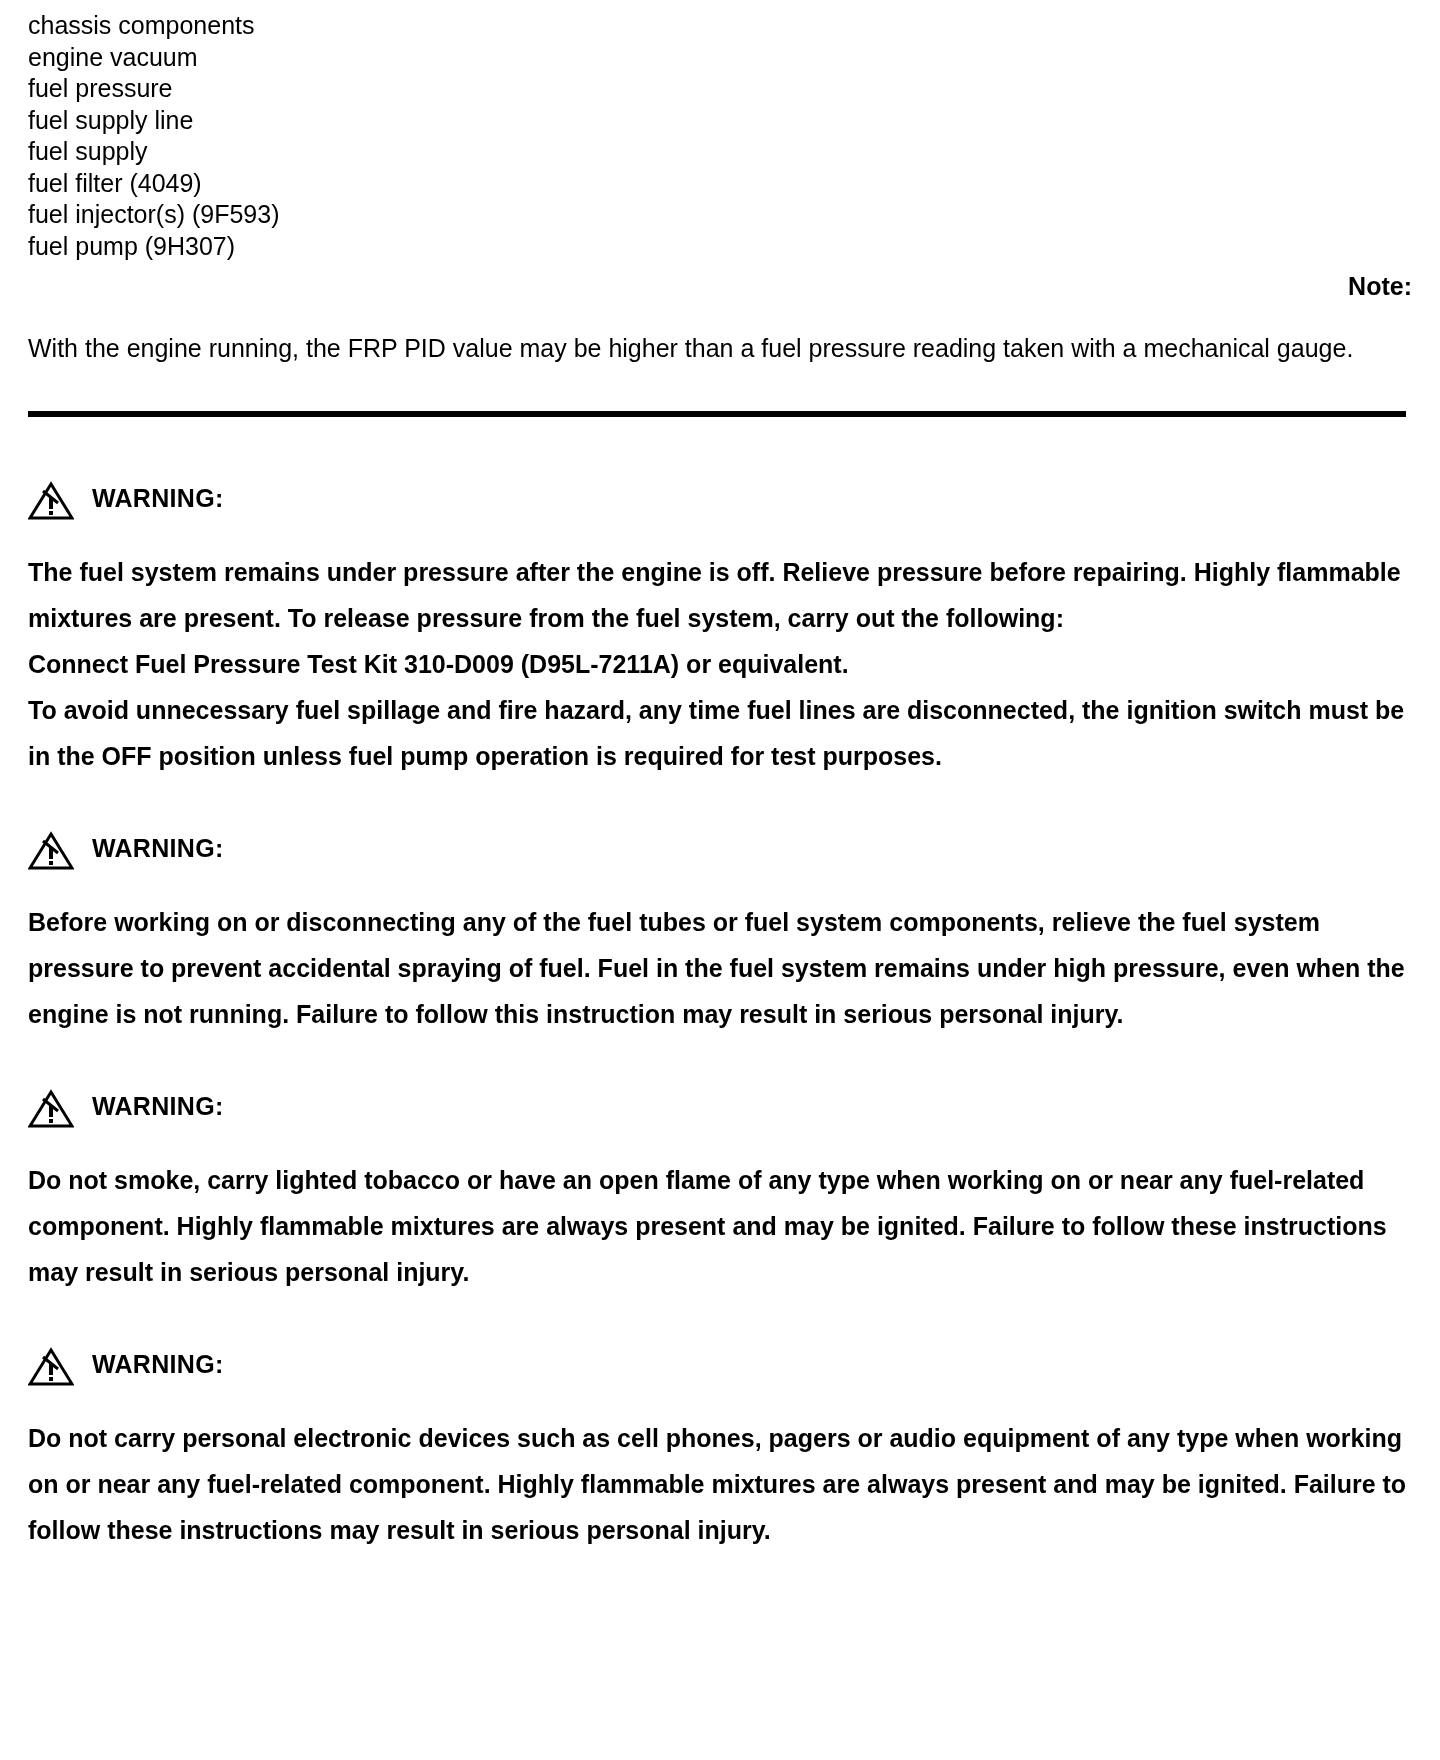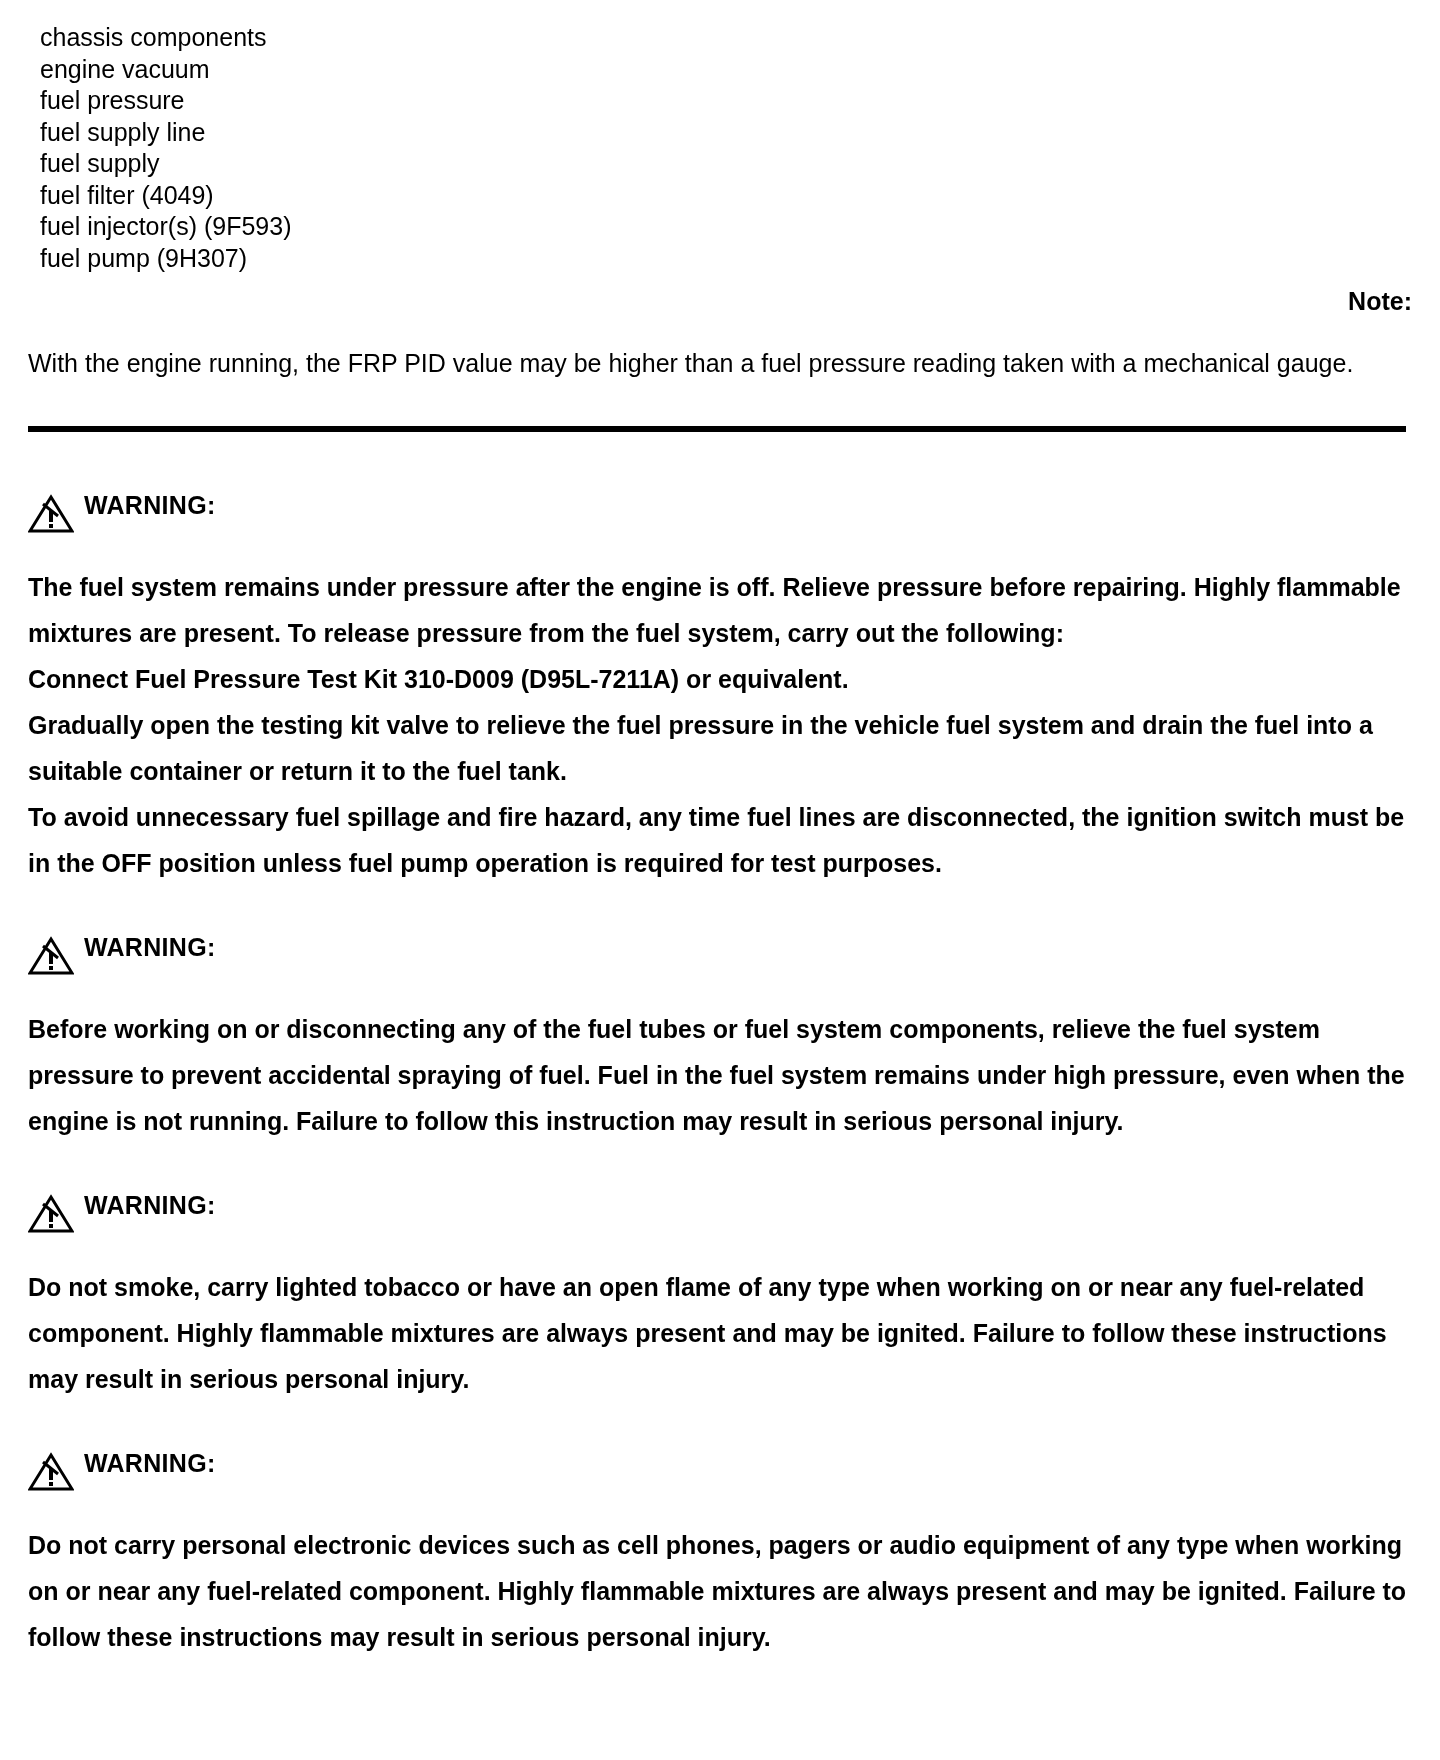--- a/index.html
+++ b/index.html
@@ -15,21 +15,21 @@
     -webkit-font-smoothing: antialiased;
   }
   .page {
     position: relative;
     width: 1440px;
     height: 1760px;
     box-sizing: border-box;
     padding: 10px 28px 0 28px;
   }
   .component-list {
-    margin: 12px;
+    margin: 0;
     padding: 0;
     list-style: none;
   }
   .component-list li {
     font-size: 25px;
     line-height: 31.5px;
     font-weight: normal;
     white-space: pre;
   }
   .note-label {
@@ -53,22 +53,22 @@
     width: 1378px;
   }
   .warning-block {
     margin-top: 62px;
   }
   .warning-block.subsequent {
     margin-top: 50px;
   }
   .warning-head {
     display: flex;
-    align-items: flex-start;
-    gap: 10px;
+    align-items: center;
+    gap: 18px;
     height: 44px;
   }
   .warn-icon {
     display: block;
     width: 46px;
     height: 40px;
   }
   .warning-word {
     font-size: 25px;
     font-weight: bold;
@@ -115,21 +115,20 @@
         <polygon points="23,3 44,37 2,37" fill="none" stroke="#000" stroke-width="3"></polygon>
         <line x1="15" y1="10" x2="30" y2="22" stroke="#000" stroke-width="3"></line>
         <rect x="21" y="17" width="4" height="11" fill="#000"></rect>
         <rect x="21" y="30" width="4" height="4" fill="#000"></rect>
       </svg>
       <span class="warning-word">WARNING:</span>
     </div>
     <div class="warning-body">
       <div class="line">The fuel system remains under pressure after the engine is off. Relieve pressure before repairing. Highly flammable mixtures are present. To release pressure from the fuel system, carry out the following:</div>
       <div class="line">Connect Fuel Pressure Test Kit 310-D009 (D95L-7211A) or equivalent.</div>
-      <div class="line">Gradually open the testing kit valve to relieve the fuel pressure in the vehicle fuel system and drain the fuel into a suitable container or return it to the fuel tank.</div>
       <div class="line">To avoid unnecessary fuel spillage and fire hazard, any time fuel lines are disconnected, the ignition switch must be in the OFF position unless fuel pump operation is required for test purposes.</div>
     </div>
   </div>
 
   <div class="warning-block subsequent">
     <div class="warning-head">
       <svg class="warn-icon" viewBox="0 0 46 40">
         <polygon points="23,3 44,37 2,37" fill="none" stroke="#000" stroke-width="3"></polygon>
         <line x1="15" y1="10" x2="30" y2="22" stroke="#000" stroke-width="3"></line>
         <rect x="21" y="17" width="4" height="11" fill="#000"></rect>

